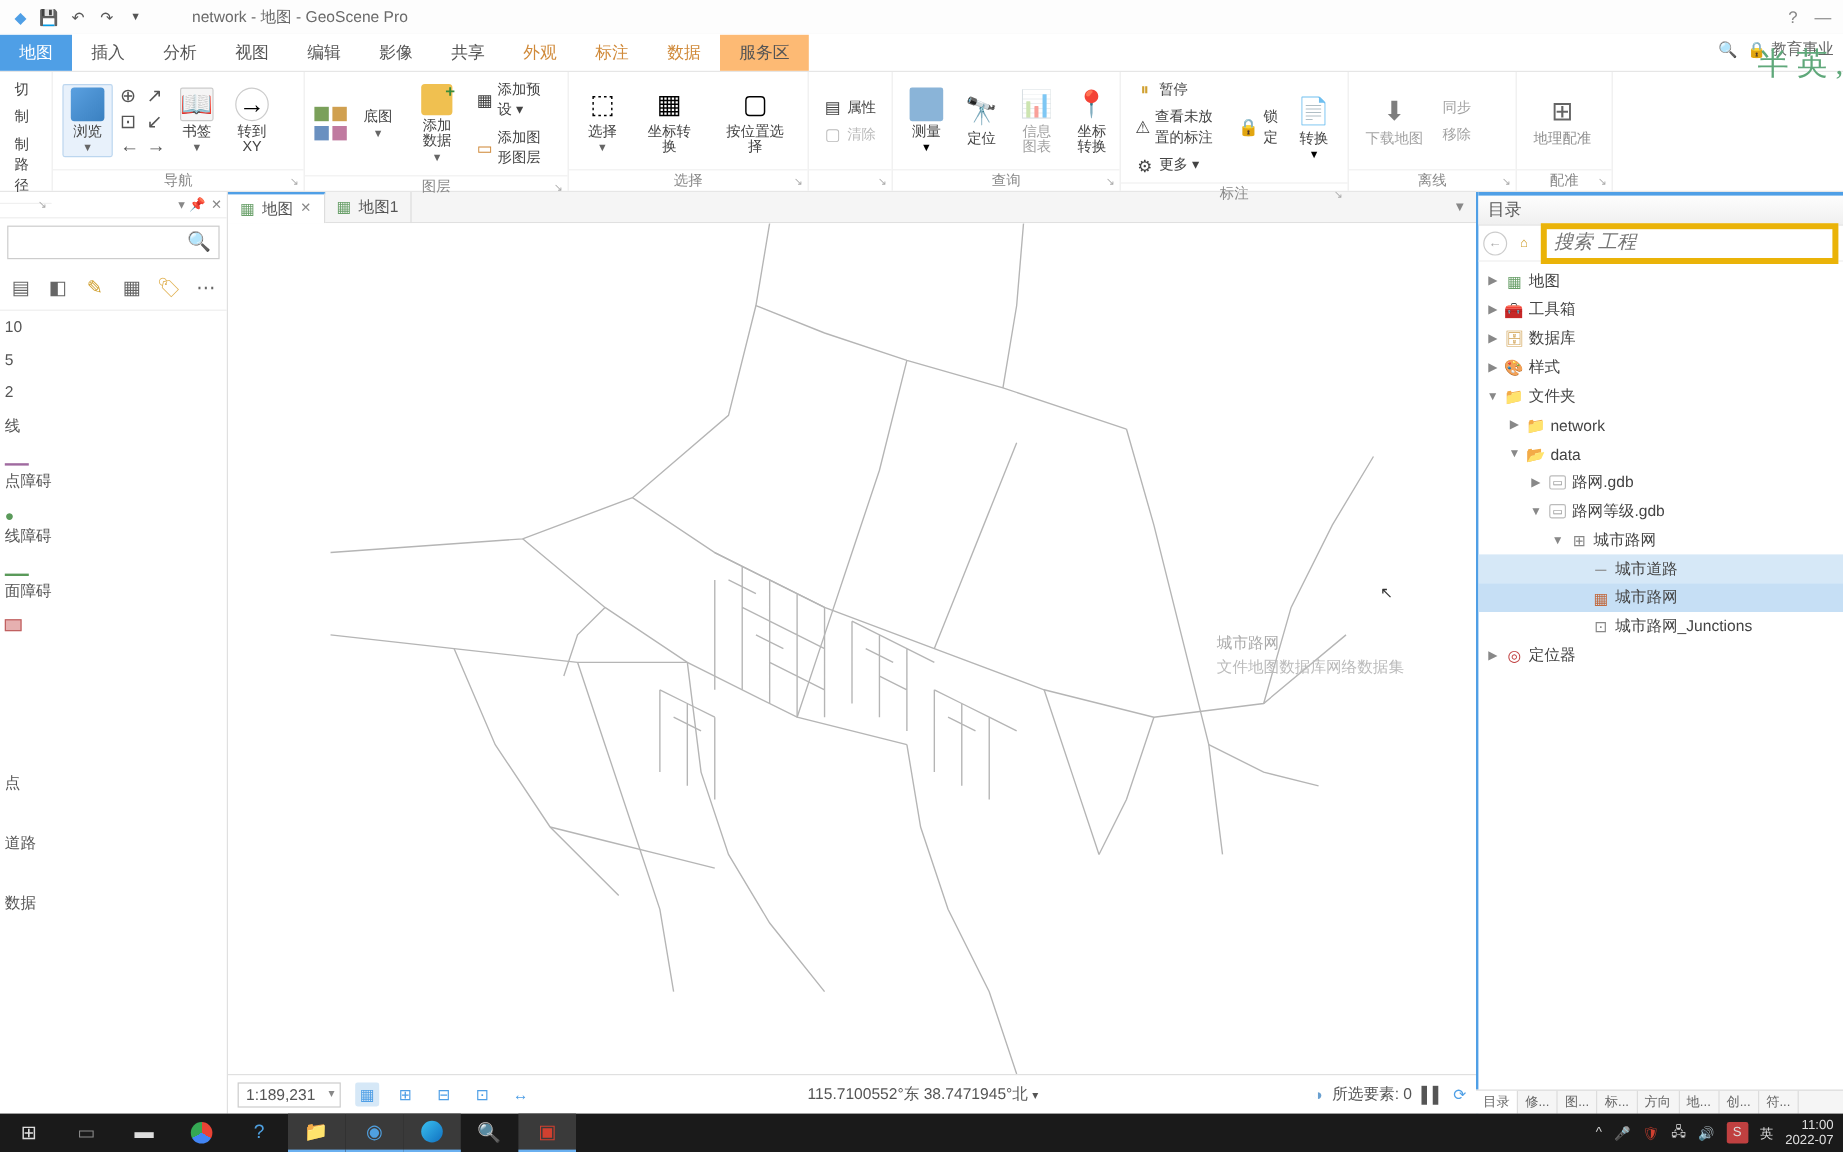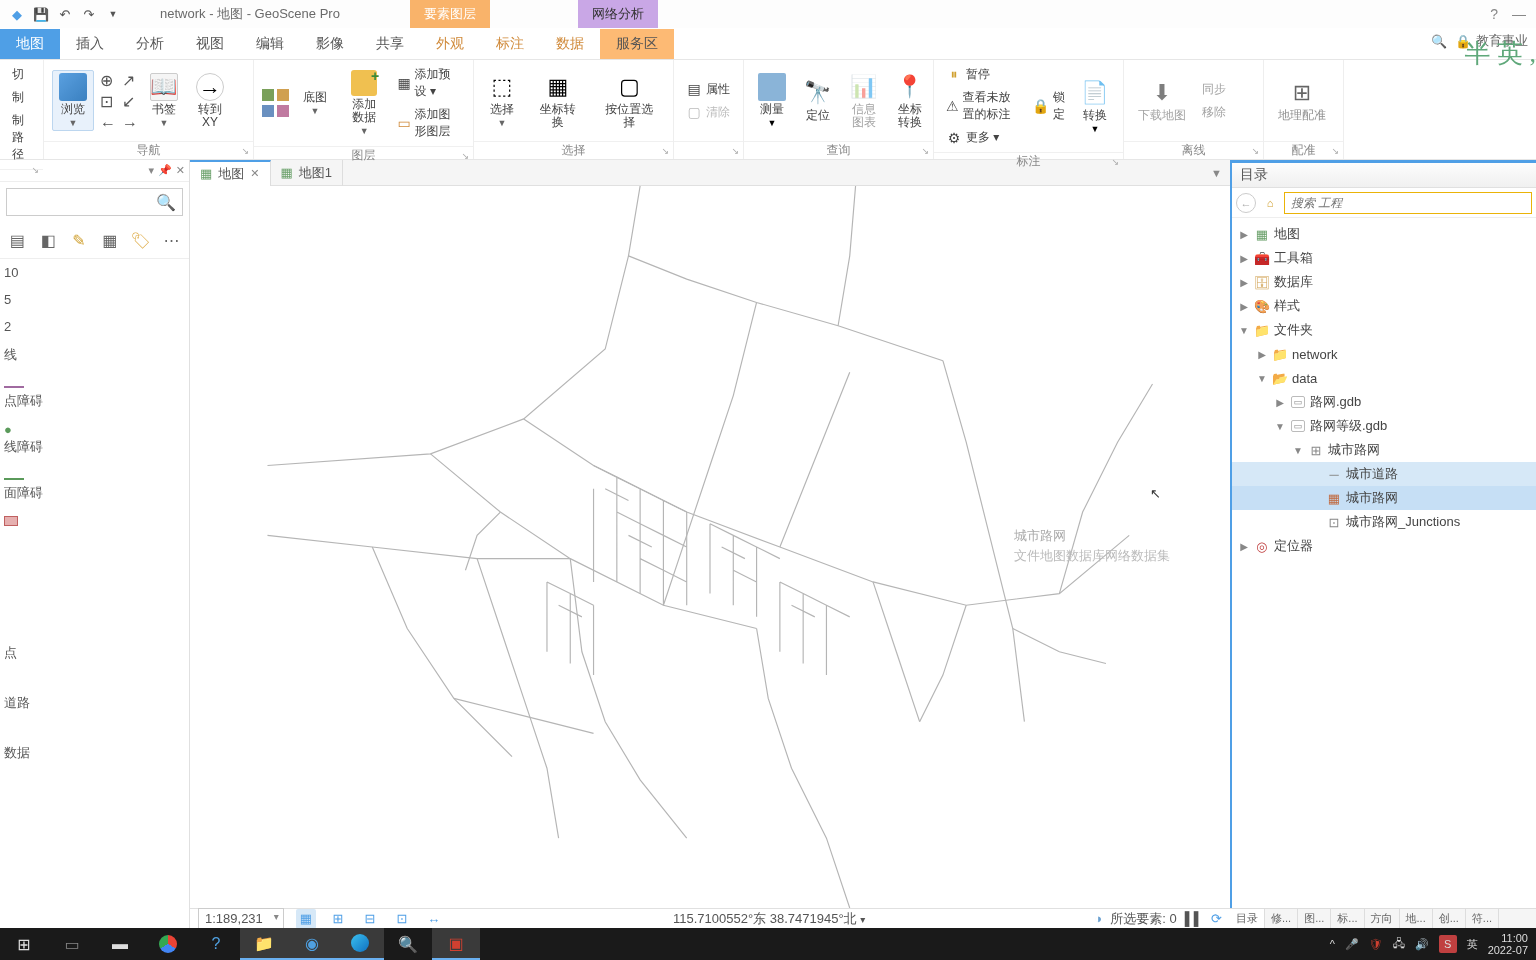--- a/index.html
+++ b/index.html
@@ -62,36 +62,36 @@
 .lp-item.red { color:#c04040; height:20px; }
 
 .center { flex:1; display:flex; flex-direction:column; background:#fff; }
 .doctabs { height:26px; display:flex; align-items:center; background:#f5f5f5; border-bottom:1px solid #e0e0e0; }
 .doctab { display:flex; align-items:center; gap:6px; padding:0 10px; height:26px; font-size:13px; color:#555; border-right:1px solid #ddd; }
 .doctab.active { background:#fff; border-top:2px solid #4f9fe6; }
 .doctab .close { color:#888; font-size:11px; }
 .mapview { flex:1; background:#fff; position:relative; overflow:hidden; }
 .mapview svg { width:100%; height:100%; }
 .maphint { position:absolute; right:60px; top:340px; font-size:13px; color:#bbb; line-height:20px; max-width:280px; }
-.status { height:20px; border-top:1px solid #e0e0e0; display:flex; align-items:center; font-size:13px; color:#555; padding:0 8px; gap:12px; }
+.status { height:33px; border-top:1px solid #e0e0e0; display:flex; align-items:center; font-size:13px; color:#555; padding:0 8px; gap:12px; }
 .status .scale { border:1px solid #ccc; padding:2px 20px 2px 6px; background:#fff; position:relative; }
 .status .scale::after { content:"▾"; position:absolute; right:4px; top:2px; font-size:10px; color:#888; }
 .status .micon { width:20px; height:20px; display:flex; align-items:center; justify-content:center; color:#4f9fe6; }
 .status .micon.sel { background:#d6e8f7; border-radius:2px; }
 .status .coords { margin-left:auto; margin-right:auto; }
 .status .rgt { display:flex; align-items:center; gap:8px; }
 
 .catalog { width:306px; background:#fff; border-left:2px solid #4f9fe6; display:flex; flex-direction:column; }
 .catalog .chdr { height:28px; border-bottom:1px solid #e0e0e0; background:linear-gradient(#fdfdfd,#f0f0f0); border-top:3px solid #4f9fe6; display:flex; align-items:center; padding:0 8px; font-size:14px; color:#555; }
 .catalog .ctabs { height:28px; display:flex; align-items:flex-end; padding:0 6px; gap:12px; font-size:13px; color:#666; border-bottom:1px solid #eee; }
 .catalog .ctabs .ct { padding:4px 2px; }
 .catalog .ctabs .ct.active { color:#333; border-bottom:2px solid #4f9fe6; font-weight:500; }
 .catalog .csearch { height:30px; display:flex; align-items:center; gap:4px; padding:2px 4px; border-bottom:1px solid #eee; }
 .catalog .csearch .nav { width:20px; height:20px; border:1px solid #ccc; border-radius:10px; display:flex; align-items:center; justify-content:center; font-size:11px; color:#aaa; }
-.catalog .csearch input { flex:1; border:1px solid #eab308; padding:3px 6px; font-size:12px; color:#aaa; font-style:italic; }
+.catalog .csearch input { flex:1; border:5px solid #eab308; padding:3px 6px; font-size:16px; color:#aaa; font-style:italic; }
 .ctree { flex:1; overflow:auto; font-size:13px; color:#444; padding-top:4px; }
 .tnode { display:flex; align-items:center; height:24px; gap:4px; padding-right:4px; }
 .tnode .exp { width:12px; text-align:center; color:#888; font-size:10px; }
 .tnode .ticon { width:16px; height:16px; display:flex; align-items:center; justify-content:center; font-size:13px; }
 .tnode.sel1 { background:#d6e8f7; }
 .tnode.sel2 { background:#c6dff5; }
 .tfolder { color:#e0b050; }
 .tdb { color:#888; border:1px solid #bbb; border-radius:2px; width:14px; height:12px; font-size:9px; display:flex; align-items:center; justify-content:center; }
 
 
@@ -111,25 +111,20 @@
 
 <div class="titlebar">
   <div class="qat">
     <span class="qat-btn" style="color:#4f9fe6">◆</span>
     <span class="qat-btn">💾</span>
     <span class="qat-btn">↶</span>
     <span class="qat-btn">↷</span>
     <span class="qat-btn" style="font-size:9px">▼</span>
   </div>
   <div class="title">network - 地图 - GeoScene Pro</div>
-  <div class="ctxtabs">
-    <div class="ctxtab orange">要素图层</div>
-    <div style="width:88px"></div>
-    <div class="ctxtab purple">网络分析</div>
-  </div>
   <div class="right">
     <span>?</span>
     <span>—</span>
   </div>
 </div>
 
 <div class="maintabs">
   <div class="mtab active">地图</div>
   <div class="mtab">插入</div>
   <div class="mtab">分析</div>

